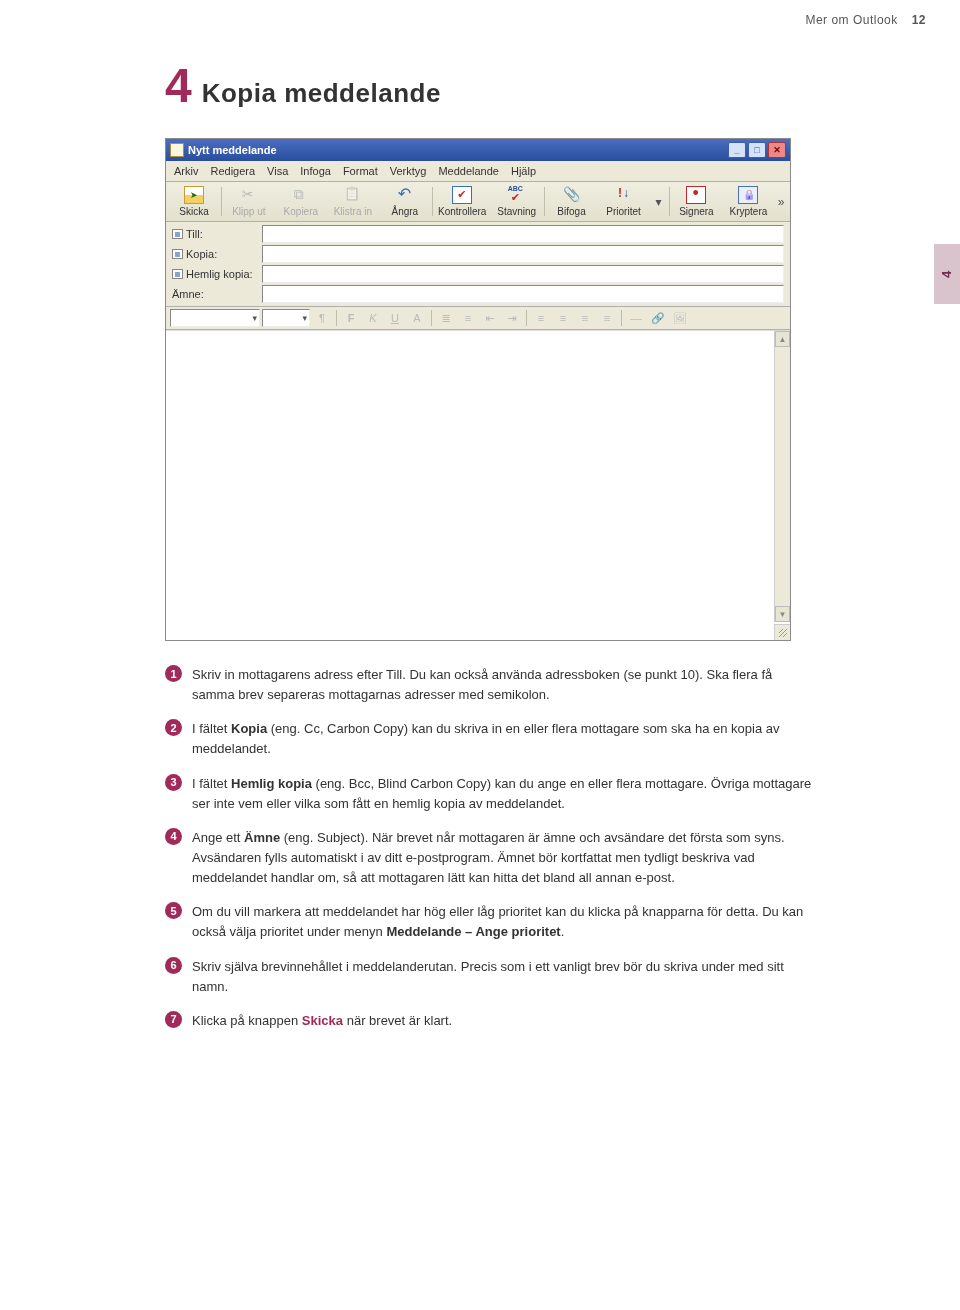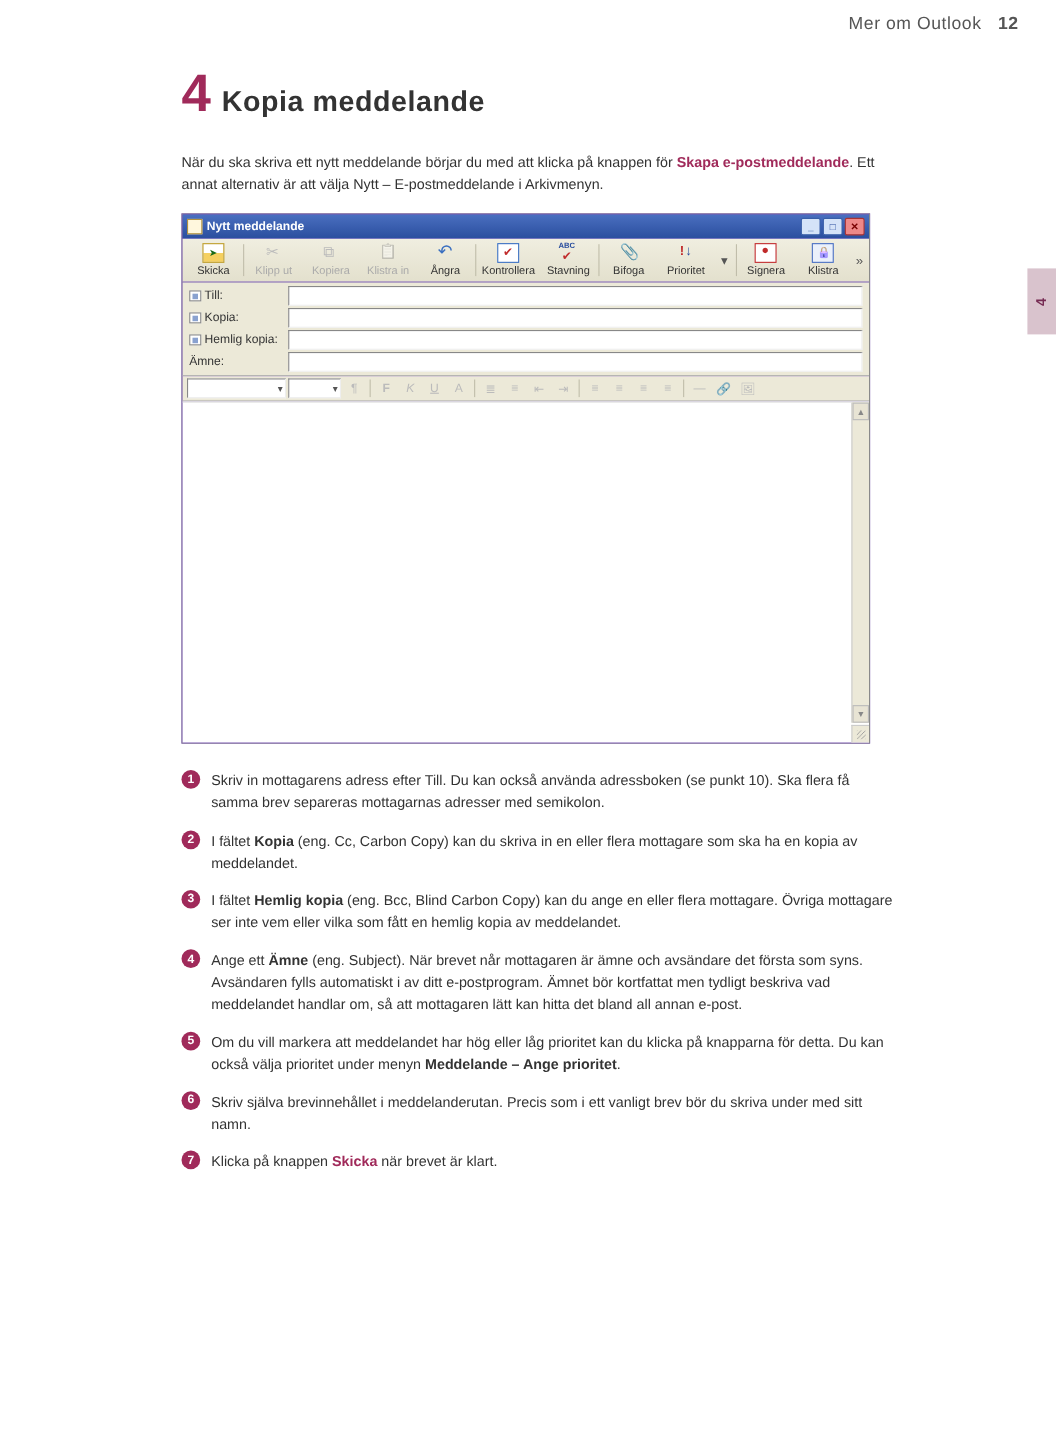--- a/index.html
+++ b/index.html
@@ -8,21 +8,21 @@
     height: 1310px;
     background: #fff;
     font-family: Arial, Helvetica, sans-serif;
     position: relative;
     color: #333;
   }
   .header-bar {
     position: absolute;
     top: 13px;
     right: 34px;
-    font-size: 16px;
+    font-size: 12px;
     letter-spacing: 0.5px;
     color: #555;
   }
   .header-bar .pg { font-weight: bold; margin-left: 10px; }
   .side-tab {
     position: absolute;
     right: 0;
     top: 244px;
     width: 26px;
     height: 60px;
@@ -224,34 +224,41 @@
     <span data-bind="side_tab">4</span>
   </div>
 
 <div class="content">
 
   <div class="chapter-row">
     <div class="chapter-num" data-bind="chapter.number">4</div>
     <div class="chapter-title" data-bind="chapter.title">Kopia meddelande</div>
   </div>
 
-  <p class="para">
-    <span data-bind="p1a">När du ska skriva ett nytt meddelande börjar du med att klicka på knappen för </span><span class="accent" data-bind="p1b">Skapa e-postmeddelande</span><span data-bind="p1c">. Ett annat alternativ är att välja Nytt – E-postmeddelande i Arkivmenyn.</span>
-  </p>
 
   <div class="app-window">
     <div class="titlebar">
       <div class="ico"></div>
       <div class="title" data-bind="app.title">Nytt meddelande</div>
       <div class="win-btns">
         <div class="win-btn">_</div>
         <div class="win-btn">□</div>
         <div class="win-btn close">✕</div>
       </div>
     </div>
+    <div class="menubar">
+      <span data-bind="app.menu.0">Arkiv</span>
+      <span data-bind="app.menu.1">Redigera</span>
+      <span data-bind="app.menu.2">Visa</span>
+      <span data-bind="app.menu.3">Infoga</span>
+      <span data-bind="app.menu.4">Format</span>
+      <span data-bind="app.menu.5">Verktyg</span>
+      <span data-bind="app.menu.6">Meddelande</span>
+      <span data-bind="app.menu.7">Hjälp</span>
+    </div>
     <div class="toolbar">
       <div class="tbtn">
           <div class="tico icon-send"></div>
           <span class="lbl" data-bind="app.toolbar.send">Skicka</span>
         </div>
       <div class="sep"></div>
       <div class="tbtn disabled">
           <div class="tico icon-cut"></div>
           <span class="lbl" data-bind="app.toolbar.cut">Klipp ut</span>
         </div>
@@ -289,21 +296,21 @@
           <span class="lbl" data-bind="app.toolbar.prio">Prioritet</span>
         </div>
       <div class="chev">▾</div>
       <div class="sep"></div>
       <div class="tbtn">
           <div class="tico icon-sign"></div>
           <span class="lbl" data-bind="app.toolbar.sign">Signera</span>
         </div>
       <div class="tbtn">
           <div class="tico icon-crypt"></div>
-          <span class="lbl" data-bind="app.toolbar.crypt">Klistra</span>
+          <span class="lbl" data-bind="app.toolbar.crypt">Kryptera</span>
         </div>
       <div class="tb-more">»</div>
     </div>
     <div class="fields">
       <div class="frow">
         <div class="flabel">
             <span class="card"></span>
             <span data-bind="app.fields.to">Till:</span>
           </div>
         <div class="finput"></div>

